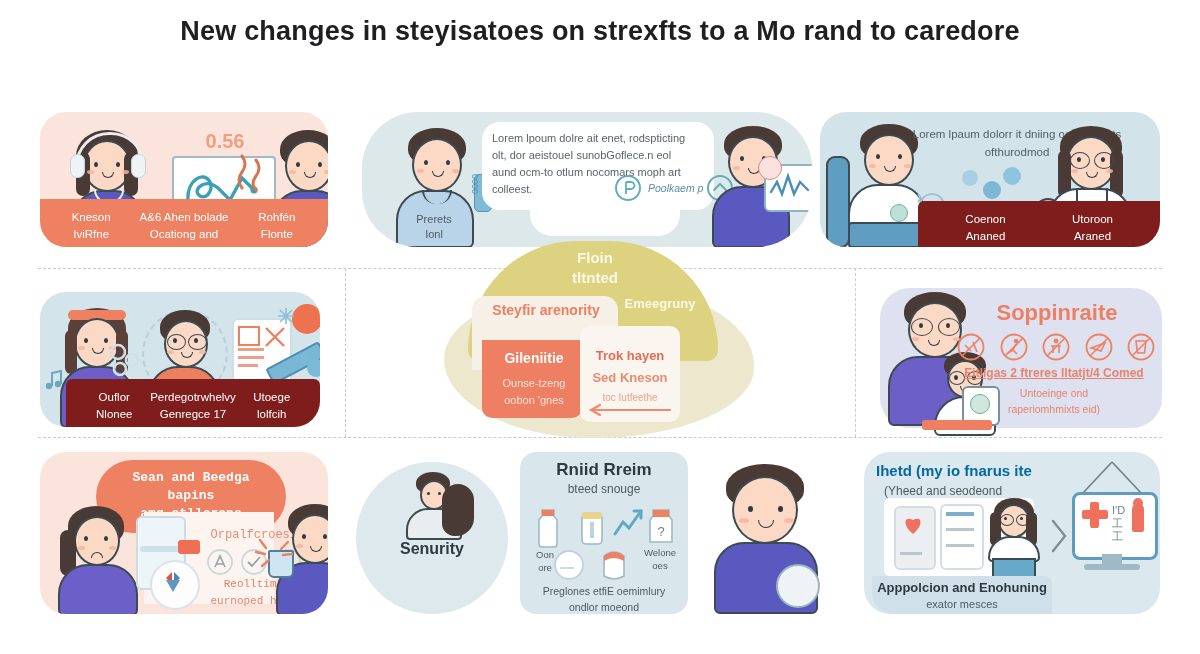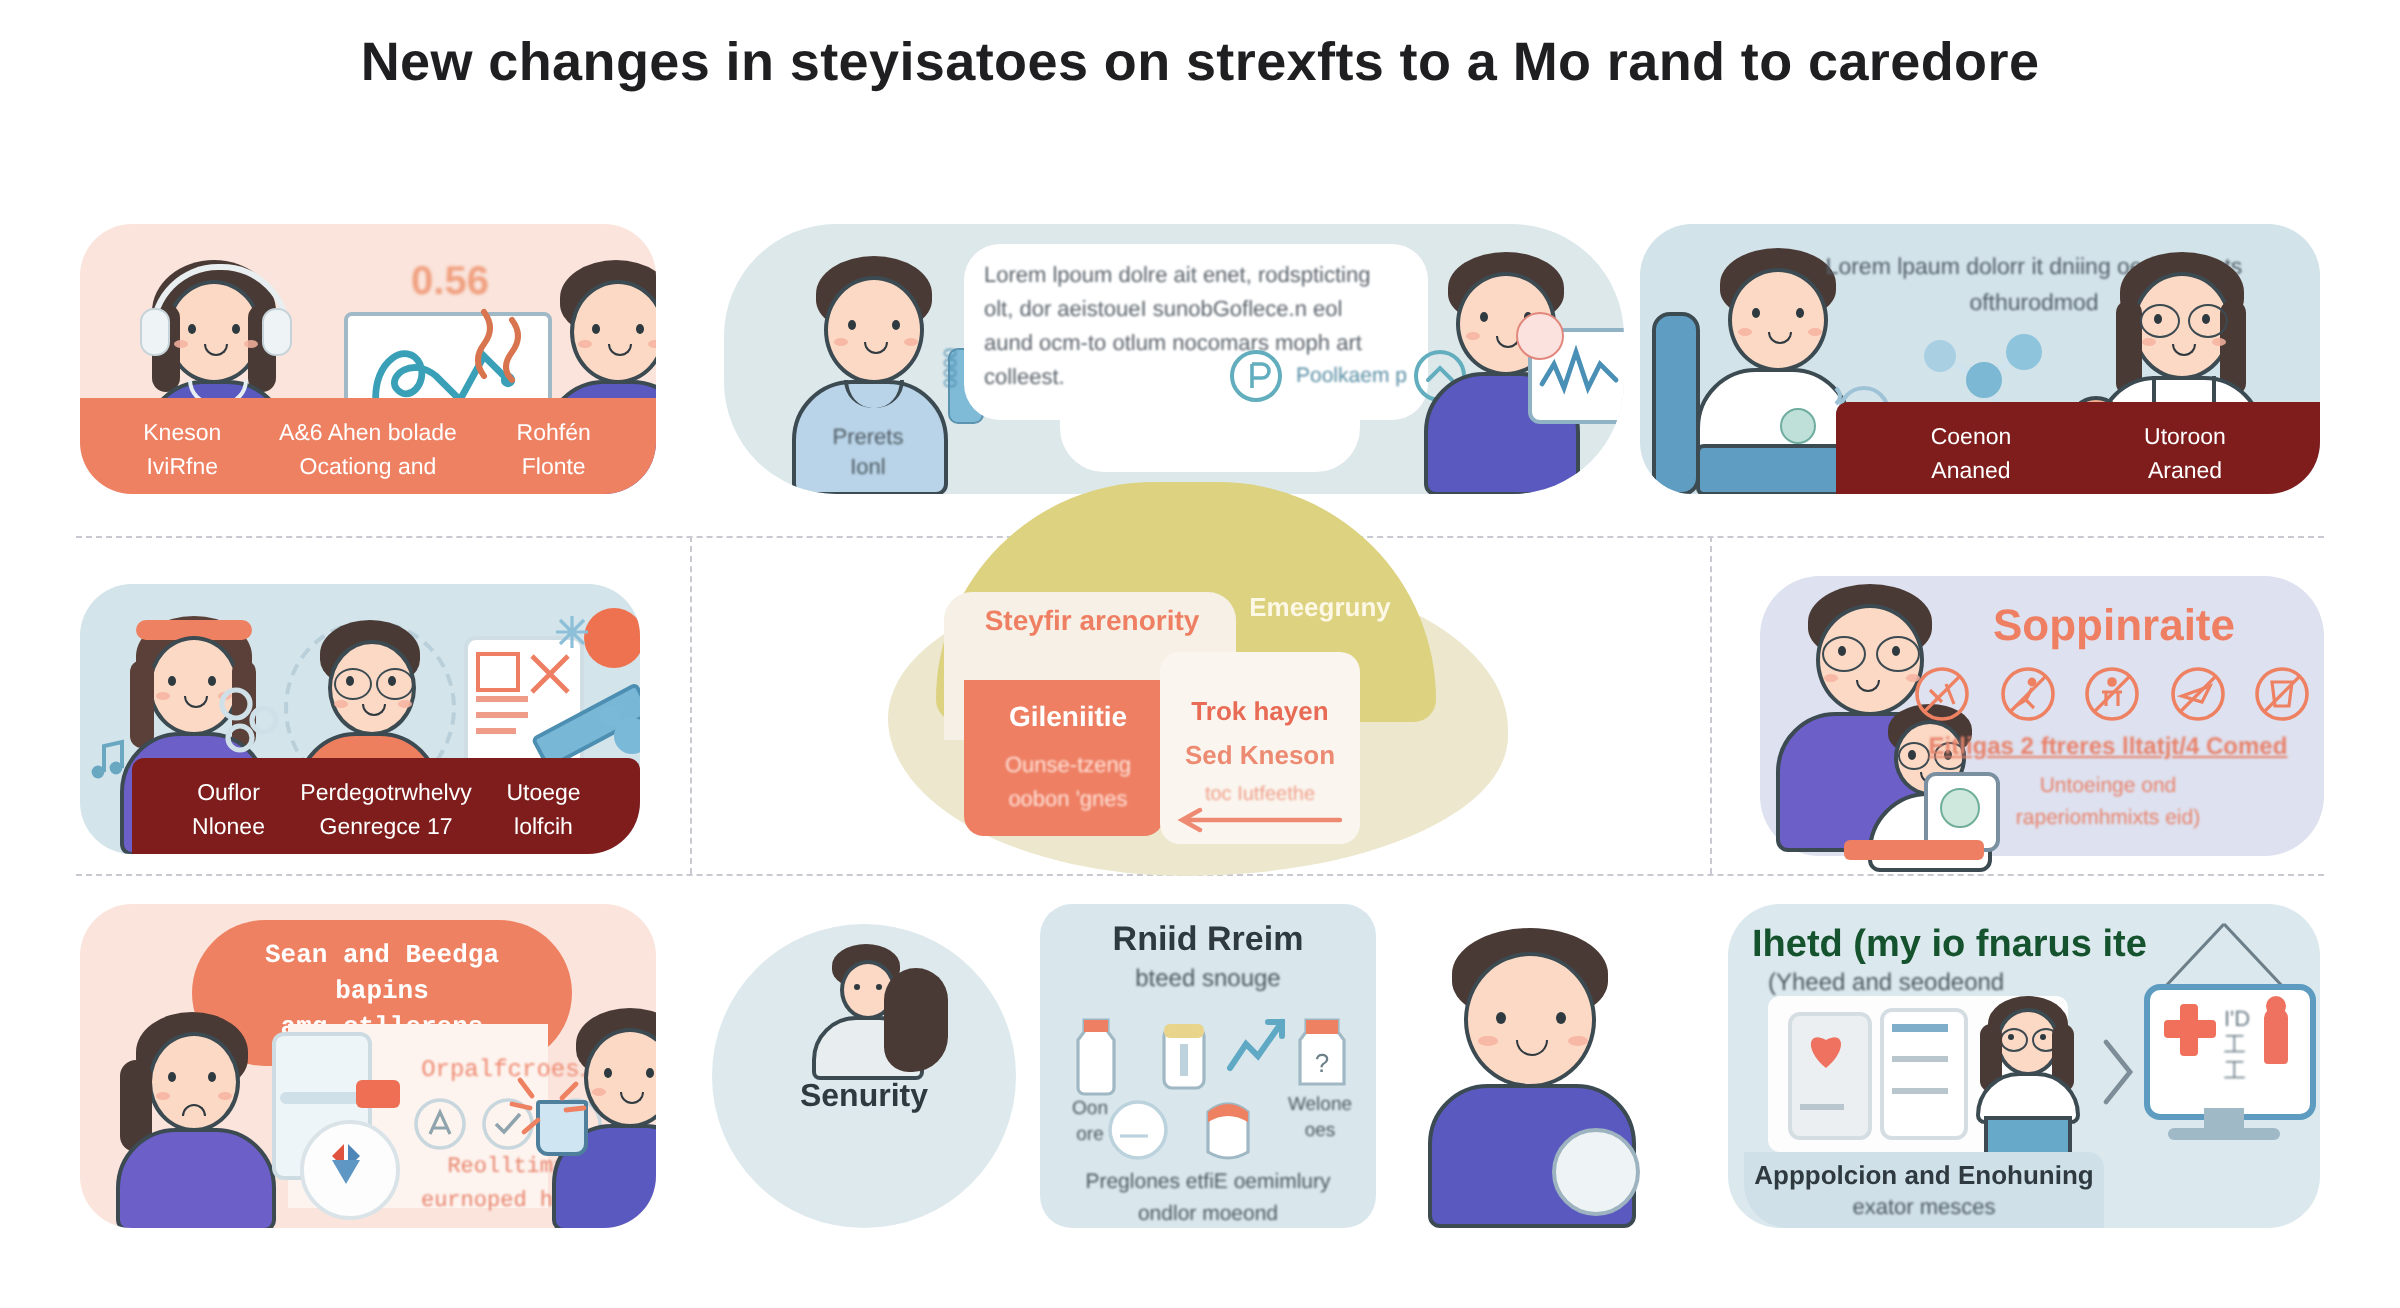--- a/index.html
+++ b/index.html
@@ -209,21 +209,21 @@
 
     <div style="position:absolute;left:22px;top:100px;width:100px;text-align:center;color:#4f5b63;font-size:11px;line-height:1.4;white-space:pre-line;filter:blur(.45px);">Prerets
 Ionl</div>
 
     <div class="bubble" style="left:120px;top:10px;width:232px;height:88px;border-radius:18px;"></div>
     <div class="bubbletext" style="left:130px;top:18px;width:200px;">Lorem lpoum dolre ait enet, rodspticting olt, dor aeistoueI sunobGoflece.n eol aund ocm-to otlum nocomars moph art colleest.</div>
     <svg style="position:absolute;left:252px;top:62px;" width="28" height="28" viewBox="0 0 28 28">
       <circle cx="14" cy="14" r="12" fill="none" stroke="#63aebe" stroke-width="2"></circle>
       <path d="M12 8 v12 M12 8 h5 a3.5 3.5 0 0 1 0 7 h-5" fill="none" stroke="#63aebe" stroke-width="1.8"></path>
     </svg>
-    <div style="position:absolute;left:286px;top:70px;color:#5a8fa5;font-size:10.5px;filter:blur(.5px);">Poolkaem p</div>
+    <div style="position:absolute;left:286px;top:70px;color:#5a8fa5;font-size:10.5px;filter:blur(.5px);font-style:italic;">Poolkaem p</div>
     <svg style="position:absolute;left:344px;top:62px;" width="28" height="28" viewBox="0 0 28 28">
       <circle cx="14" cy="14" r="12" fill="none" stroke="#63aebe" stroke-width="2"></circle>
       <path d="M8 16 L14 10 L20 16" fill="none" stroke="#63aebe" stroke-width="2" stroke-linecap="round"></path>
     </svg>
 
     <div class="person" style="left:342px;top:12px;width:96px;height:124px;">
       <div class="hair" style="left:20px;top:2px;width:58px;height:36px;"></div>
       <div class="head" style="left:24px;top:12px;width:50px;height:52px;"></div>
       <div class="eye" style="left:36px;top:32px;"></div>
       <div class="eye" style="left:58px;top:32px;"></div>
@@ -368,20 +368,22 @@
       <span style="white-space:pre-line;flex:1.3;">Perdegotrwhelvy
 Genregce 17</span>
       <span style="white-space:pre-line;">Utoege
 lolfcih</span>
     </div>
   </div>
 
   <div class="blob" style="left:444px;top:286px;width:310px;height:152px;background:#ece7cd;"></div>
   <div style="position:absolute;left:468px;top:241px;width:250px;height:120px;background:#dcd280;border-radius:118px 118px 12px 12px;"></div>
 
+  <div class="qtitle" style="left:540px;top:248px;width:110px;text-align:center;color:#fdf8e6;font-size:15px;line-height:1.35;white-space:pre-line;">Floin
+tltnted</div>
   <div class="qtitle" style="left:600px;top:296px;width:120px;text-align:center;color:#fdf8e6;font-size:13px;">Emeegruny</div>
 
   <div class="qbox" style="left:472px;top:296px;width:146px;height:74px;background:#f6f0e6;border-radius:14px 14px 0 0;"></div>
   <div class="qtitle" style="left:478px;top:302px;width:136px;text-align:center;color:#ef7f63;font-size:14px;">Steyfir
 arenority</div>
 
   <div class="qsub" style="left:478px;top:326px;width:136px;text-align:center;color:#e7a194;font-size:14px;"></div>
 
   <div class="qbox" style="left:482px;top:340px;width:100px;height:78px;background:#ee7f63;border-radius:0 0 10px 10px;"></div>
   <div class="qtitle" style="left:486px;top:350px;width:96px;text-align:center;color:#fff;font-size:14px;">Gileniitie</div>
@@ -577,21 +579,21 @@
     <div class="eye" style="left:78px;top:44px;width:5px;height:6px;"></div>
     <div class="mouth" style="left:58px;top:58px;width:14px;height:7px;"></div>
     <div class="cheek" style="left:39px;top:56px;width:10px;height:5px;"></div>
     <div class="cheek" style="left:84px;top:56px;width:10px;height:5px;"></div>
     <div class="body" style="left:14px;top:80px;width:104px;height:72px;background:#5a59c0;"></div>
     <div class="circ" style="left:76px;top:102px;width:40px;height:40px;background:#eef3f6;border:2px solid #9db4c0;"></div>
   </div>
 
   <div class="panel pale" style="left:864px;top:452px;width:296px;height:162px;background:#dbe8ed;border-radius:26px;"></div>
 
-  <div class="qtitle" style="left:876px;top:462px;width:220px;text-align:left;color:#14532d;font-size:19px;">Ihetd (my io fnarus ite</div>
+  <div class="qtitle" style="left:876px;top:462px;width:220px;text-align:left;color:#0369a1;font-size:15px;">Ihetd (my io fnarus ite</div>
   <div style="position:absolute;left:884px;top:484px;width:210px;color:#4e5a62;font-size:12px;filter:blur(.45px);">(Yheed and seodeond</div>
 
   <div style="position:absolute;left:884px;top:498px;width:150px;height:78px;background:#fdfdfd;border-radius:6px;"></div>
   <div class="card" style="left:894px;top:506px;width:38px;height:60px;background:#eceff1;border-color:#d4dde2;"></div>
   <svg style="position:absolute;left:900px;top:512px;" width="26" height="24" viewBox="0 0 26 24">
     <path d="M13 22 C2 13, 4 3, 13 8 C22 3, 24 13, 13 22 z" fill="#ef7261"></path>
   </svg>
   <div style="position:absolute;left:900px;top:552px;width:22px;height:2.5px;background:#b9c6cd;"></div>
   <div class="card" style="left:940px;top:504px;width:40px;height:62px;background:#fff;border-color:#d4dde2;"></div>
   <div style="position:absolute;left:946px;top:512px;width:28px;height:4px;background:#7eaec9;"></div>

